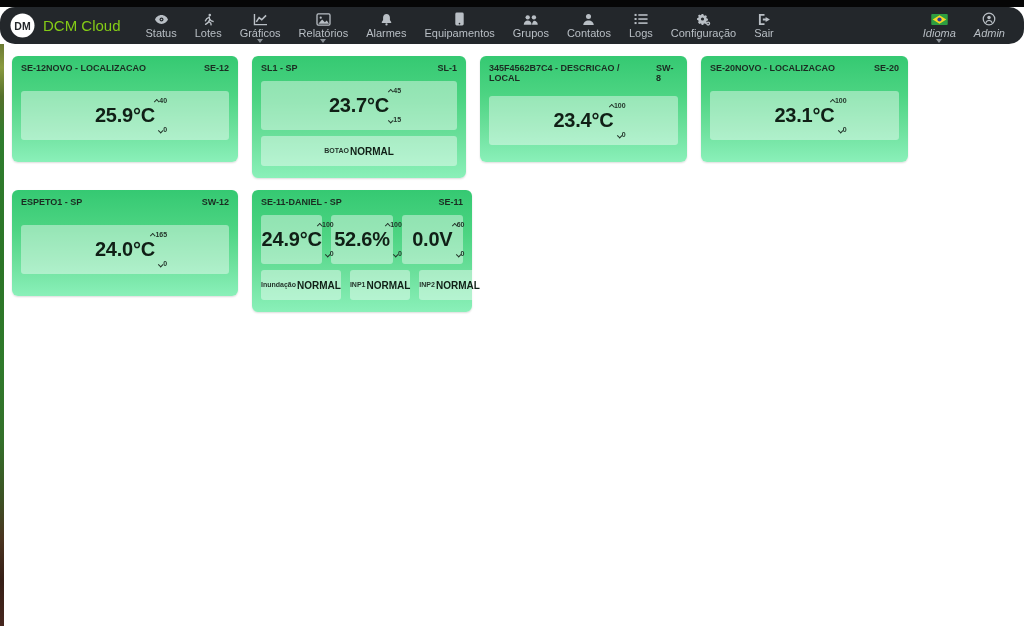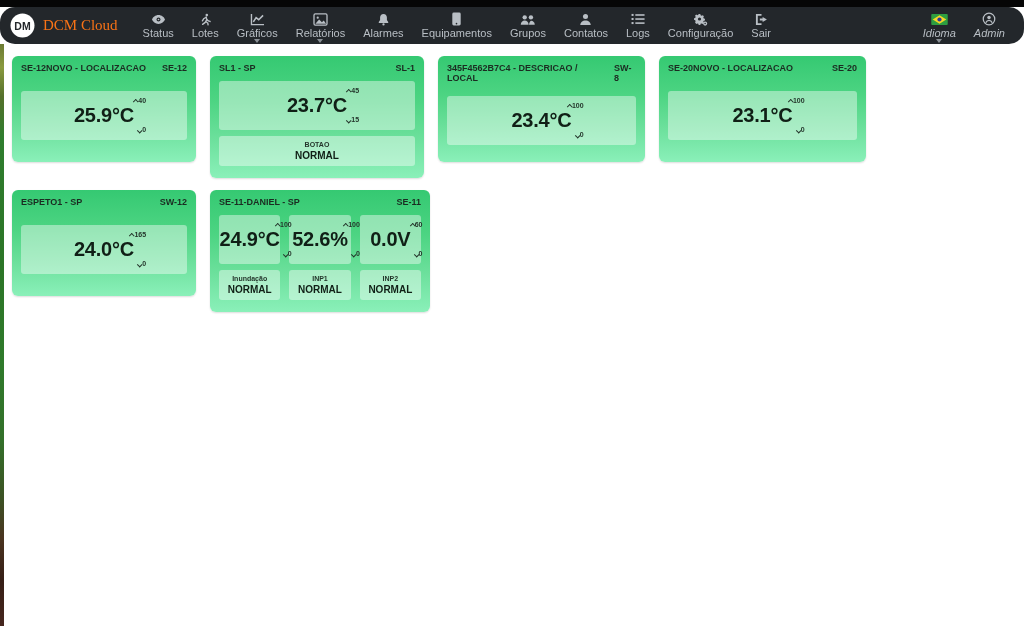--- a/index.html
+++ b/index.html
@@ -6,21 +6,21 @@
   html,body { width:1024px; height:626px; overflow:hidden; }
   body { font-family:"Liberation Sans", sans-serif; background:#ffffff; }
 
   
   .topstrip { height:7px; background:#060606; }
 
   
   .navbar { height:37px; background:#23272b; display:flex; align-items:stretch; padding:0 10px;border-radius:15px; }
   .brand { display:flex; align-items:center; gap:8px; margin-right:16px; cursor:pointer; }
   .brand-logo svg { display:block; }
-  .brand-text { color:#f97316; font-size:15px; white-space:nowrap;font-family:Liberation Serif, serif; }
+  .brand-text { color:#84cc16; font-size:15px; white-space:nowrap; }
   .nav-items, .nav-right { display:flex; align-items:stretch; }
   .nav-right { margin-left:auto;font-style:italic; }
   .nav-item { position:relative; display:flex; flex-direction:column; align-items:center;
               padding:5px 9px 0 9px; color:#b9bfc5; font-size:11px; cursor:pointer; }
   .nav-icon { height:14px; display:flex; align-items:center; }
   .nav-icon svg { display:block; }
   .nav-label { margin-top:1px; line-height:12px; white-space:nowrap;text-align:right; }
   .caret { position:absolute; bottom:1px; left:50%; transform:translateX(-50%);
            width:0; height:0; border-left:3.5px solid transparent; border-right:3.5px solid transparent;
            border-top:4px solid #8a9096; }
@@ -31,37 +31,37 @@
     background:linear-gradient(180deg,
       #6b7a33 0%, #8a9a3f 4%, #55702b 9%, #2f7d2e 16%, #2c7527 38%,
       #2f7a2b 55%, #33702a 68%, #3c5224 78%, #4a3420 85%, #361f16 92%, #46261e 100%); }
   .cards { padding:12px 0 0 12px; width:950px; display:flex; flex-wrap:wrap; align-items:flex-start; }
 
   
   .card { border-radius:6px; margin:0 14px 12px 0; padding:7px 9px 12px; min-height:106px;
           display:flex; flex-direction:column; color:#1b2b21; cursor:pointer;
           background:linear-gradient(180deg,#35c972 0%, #4cd482 36%, #6ce09c 68%, #8af0b9 100%);
           box-shadow:0 1px 2px rgba(0,0,0,.14); }
-  .c1,.c5 { width:184px; } .c2 { width:214px; } .c3,.c4 { width:207px; } .c6 { width:220px; }
+  .c1,.c5 { width:226px; } .c2 { width:214px; } .c3,.c4 { width:207px; } .c6 { width:220px; }
   .card-head { display:flex; justify-content:space-between; gap:6px;
                font-size:9px; font-weight:bold; line-height:10px; }
   .card-body { flex:1; display:flex; flex-direction:column; justify-content:center; gap:6px; margin-top:8px; }
   .mrow, .srow { display:flex; gap:9px; }
   .mbox { flex:1; height:49px; background:rgba(255,255,255,.42); border-radius:3px;
           display:flex; align-items:center; justify-content:center; }
   .mwrap { display:inline-block; text-align:center; }
   .mlim { font-size:7px; font-weight:bold; line-height:8px; color:#24352b;
           display:flex; align-items:center; justify-content:flex-end; gap:1px;
           transform:translateX(12px); }
   .mval { font-size:20px; font-weight:bold; line-height:21px; letter-spacing:-.2px; color:#101f16; white-space:nowrap; }
   .chev { display:inline-block; width:4px; height:4px; border:solid currentColor; border-width:1.5px 1.5px 0 0; }
   .chev.up { transform:rotate(-45deg) translateY(1px); }
   .chev.down { transform:rotate(135deg) translateY(-1px); }
   .sbox { flex:1; height:30px; background:rgba(255,255,255,.42); border-radius:3px;
-          display:flex; flex-direction:column; align-items:center; justify-content:center; gap:1px; }
+          display:flex; flex-direction:row; align-items:center; justify-content:center; gap:1px; }
   .slabel { font-size:7px; font-weight:bold; line-height:8px; color:#24352b; }
   .sstate { font-size:10px; font-weight:bold; line-height:11px; color:#101f16; }
 </style>
 </head>
 <body>
 
 <div class="topstrip"></div>
 
 <nav class="navbar">
   <div class="brand">

